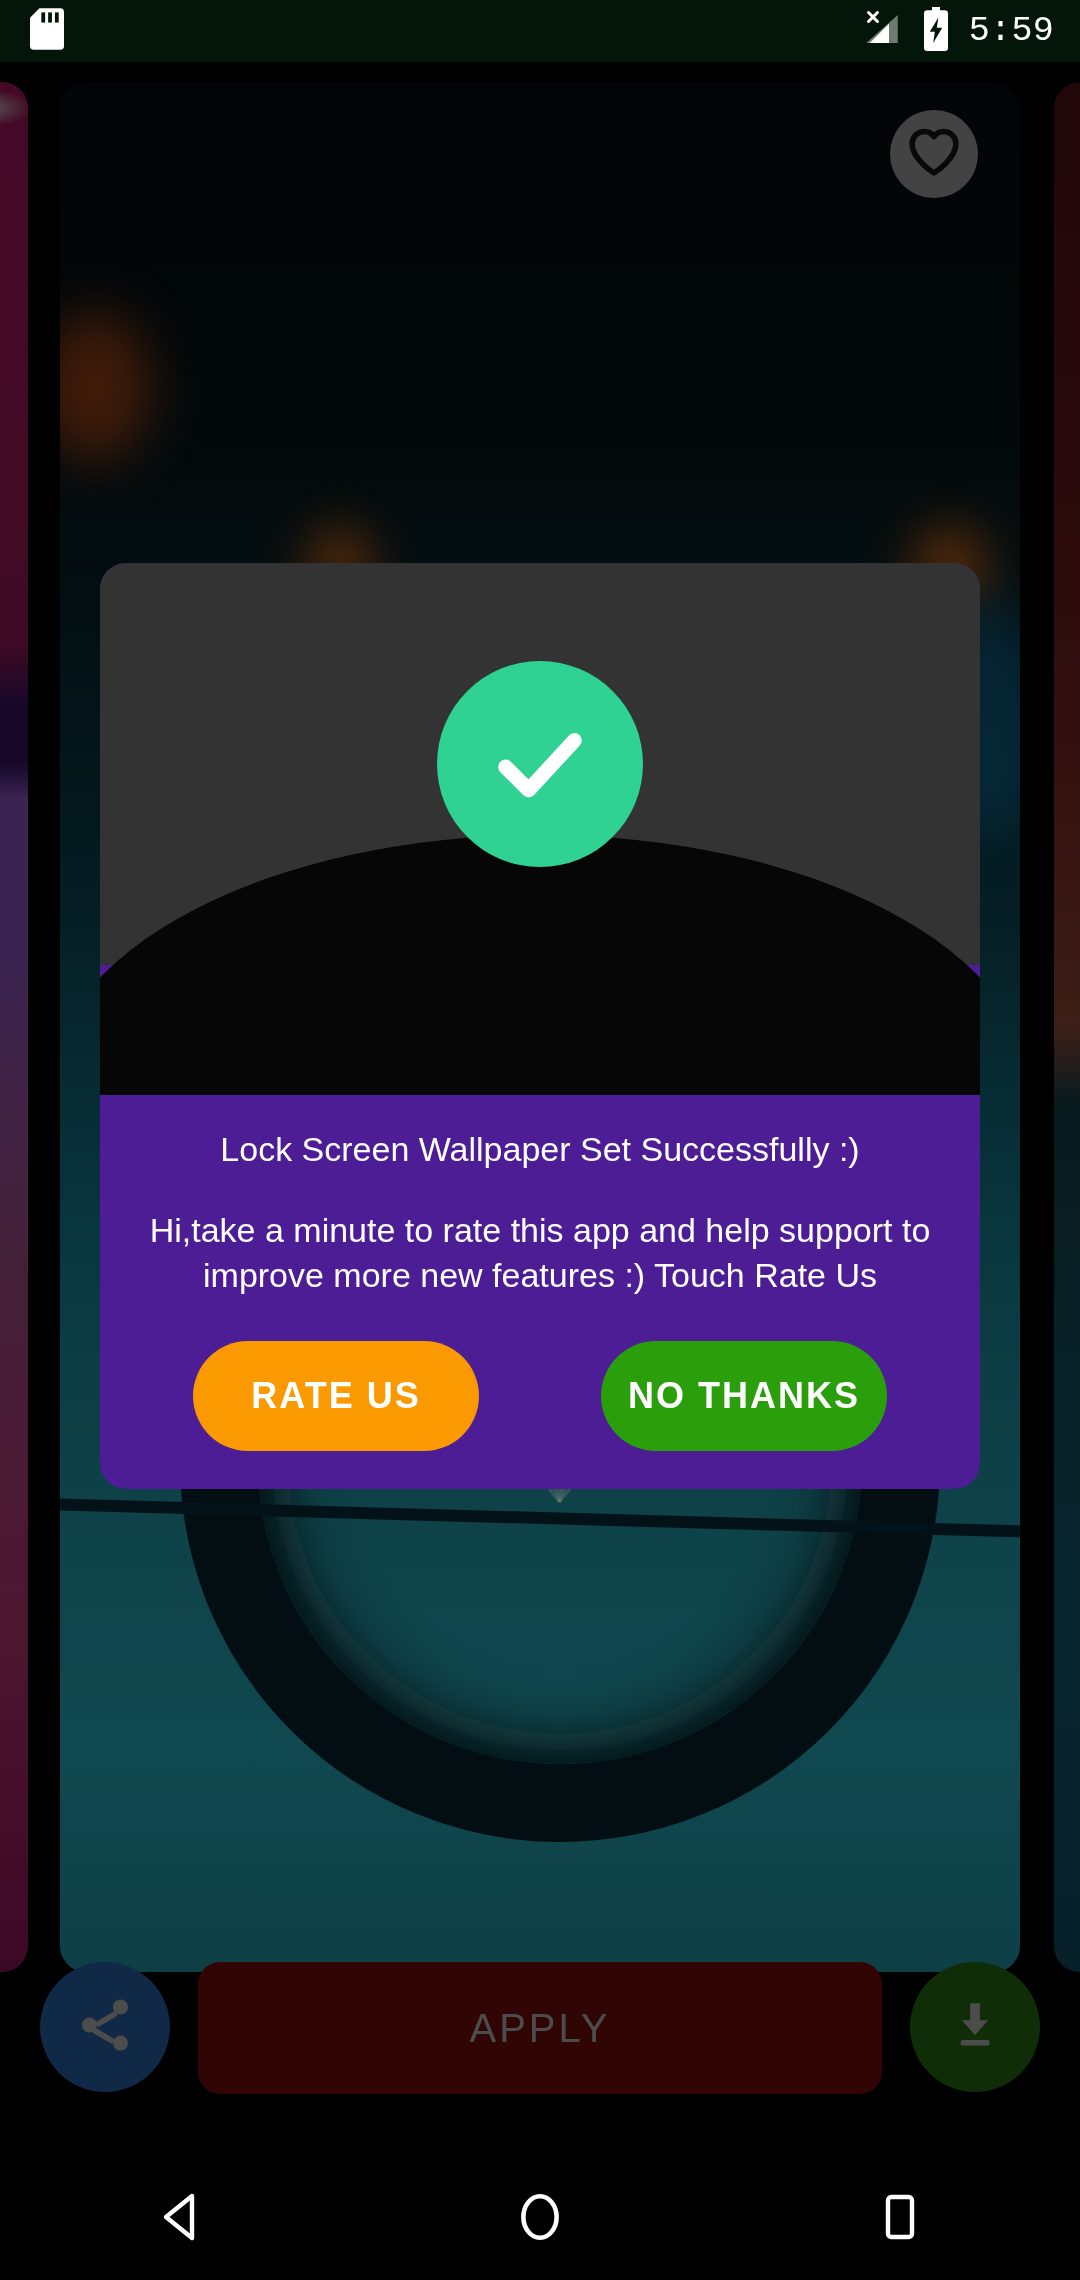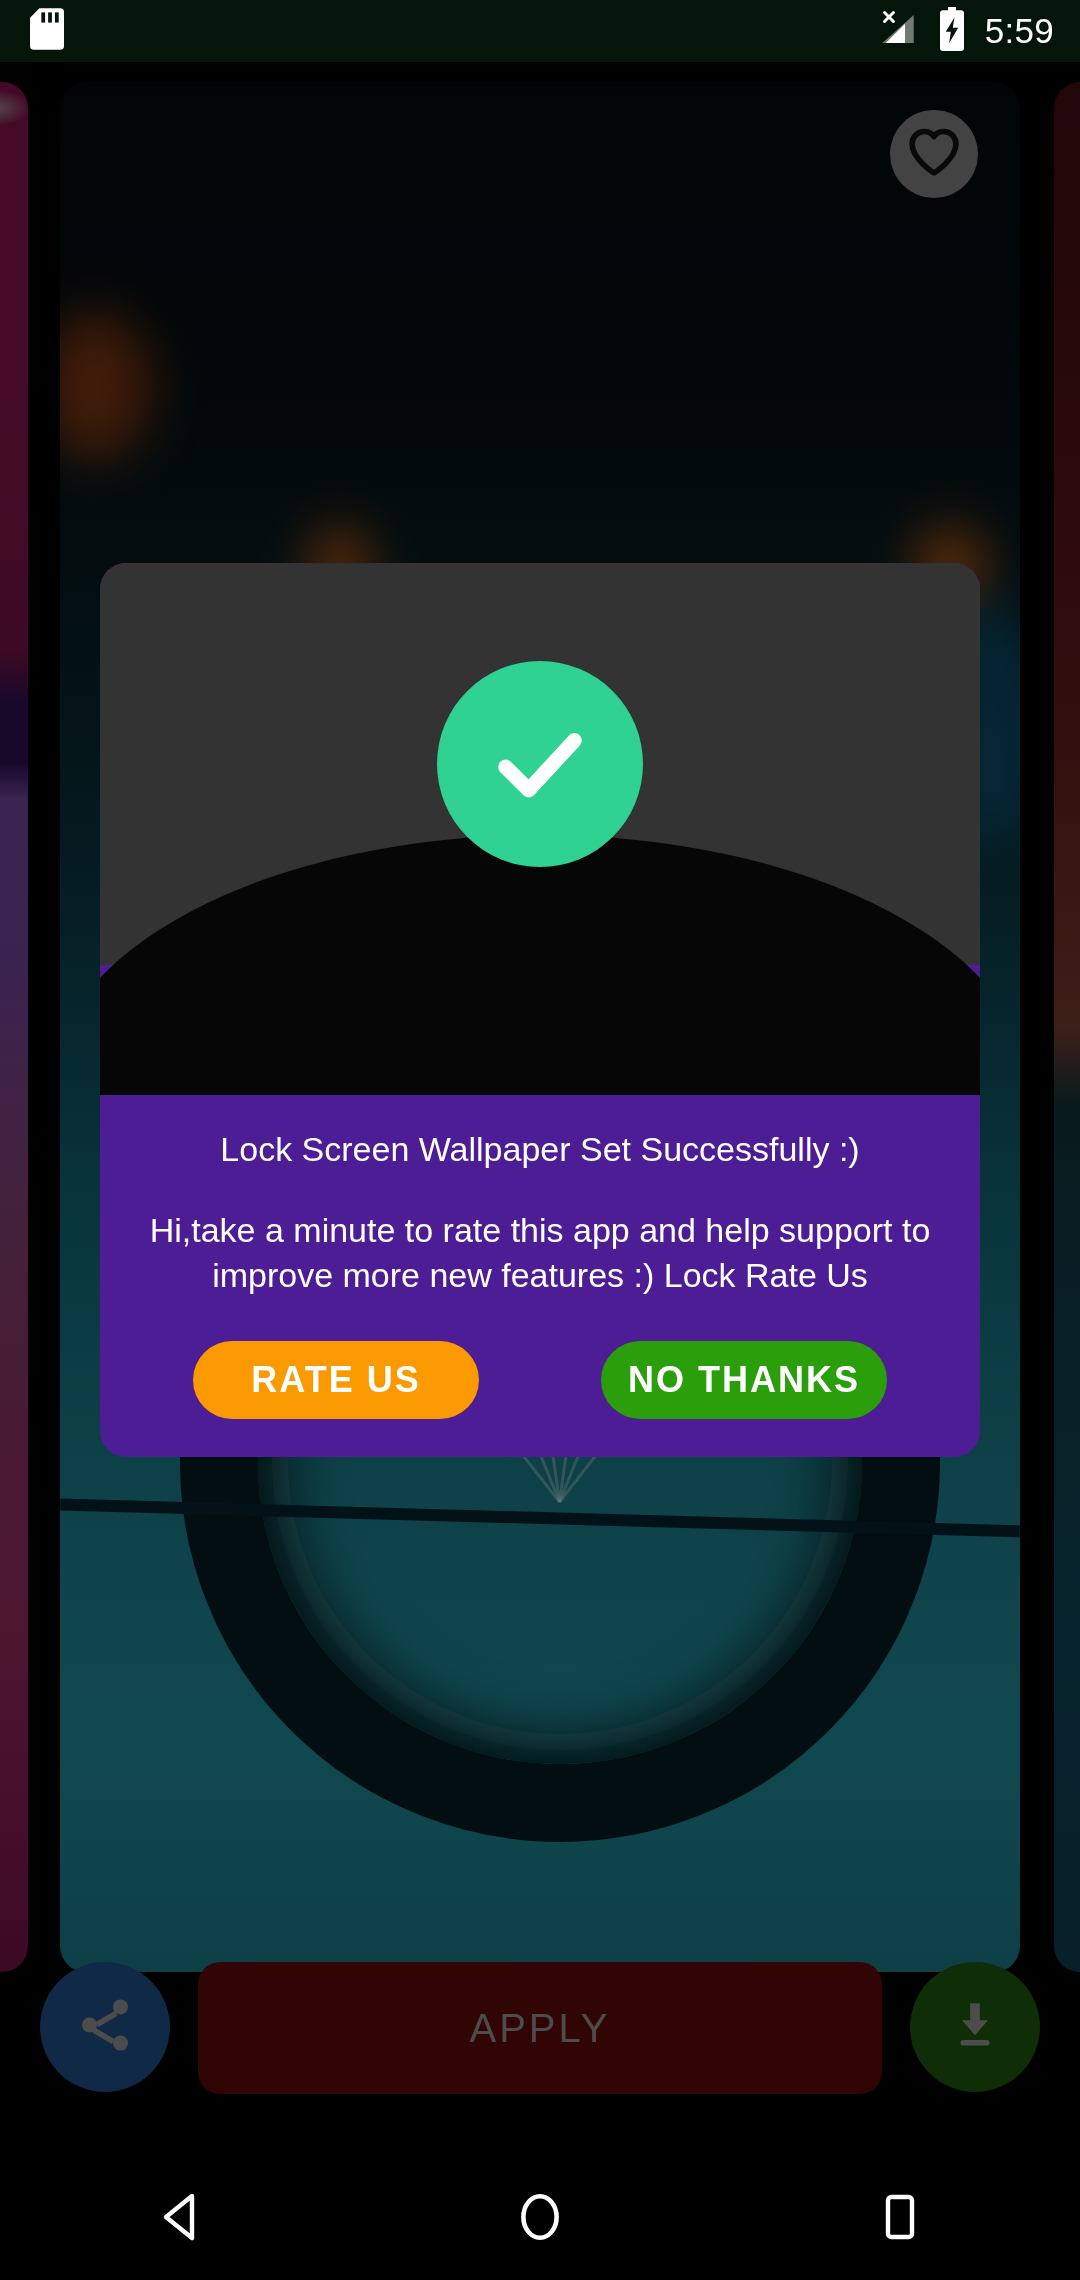--- a/index.html
+++ b/index.html
@@ -11,21 +11,21 @@
   }
   #screen { position:relative; width:1080px; height:2280px; background:#000; }
 
   
   .statusbar{
     position:absolute; left:0; top:0; width:1080px; height:62px;
     background:#04160a;
     display:flex; align-items:center; z-index:60;
   }
   .sb-left{ display:flex; align-items:center; padding-left:30px; gap:14px;}
-  .sb-right{ margin-left:auto; display:flex; align-items:center; gap:18px; padding-right:26px;}
+  .sb-right{ margin-left:auto; display:flex; align-items:center; gap:18px; padding-right:26px;font-family:Liberation Mono, monospace;}
   .sb-time{ color:#fff; font-size:35px; letter-spacing:.3px; }
 
   
   .carousel{ position:absolute; left:0; top:62px; width:1080px; height:1900px; }
 
   .card{ position:absolute; top:20px; border-radius:26px; overflow:hidden; }
 
   
   .card-left{
     left:-42px; width:70px; height:1890px;
@@ -145,21 +145,21 @@
   }
   .dialog-sub{
     margin-top:38px; text-align:center;
     color:#ffffff; font-size:34px; line-height:1.30;
     padding:0 40px;
   }
   .dialog-actions{
     margin-top:44px; display:flex; justify-content:center; gap:122px;
   }
   .btn{
-    height:78px; min-width:286px; border-radius:55px; border:none;
+    height:110px; min-width:286px; border-radius:55px; border:none;
     display:flex; align-items:center; justify-content:center;
     color:#fff; font-size:36px; font-weight:bold; letter-spacing:2px;
     font-family:"Liberation Sans", sans-serif; cursor:pointer;text-align:center;
   }
   .btn-rate{ background:#fb9a00; }
   .btn-no{ background:#2a9e0b; }
 
   
   .navbar{
     position:absolute; left:0; bottom:0; width:1080px; height:122px;
@@ -238,21 +238,21 @@
     <div class="dialog-header">
       <div class="check-circle">
         <svg width="118" height="118" viewBox="0 0 24 24" fill="none" stroke="#ffffff" stroke-width="3" stroke-linecap="round" stroke-linejoin="round">
           <path d="M5 12.6L9.7 17.3 19 7.2"></path>
         </svg>
       </div>
     </div>
 
     <div class="dialog-title">Success</div>
     <div class="dialog-msg">Lock Screen Wallpaper Set Successfully :)</div>
-    <div class="dialog-sub">Hi,take a minute to rate this app and help support to improve more new features :) Lock Rate Us</div>
+    <div class="dialog-sub">Hi,take a minute to rate this app and help support to improve more new features :) Touch Rate Us</div>
 
     <div class="dialog-actions">
       <button class="btn btn-rate">RATE US</button>
       <button class="btn btn-no">NO THANKS</button>
     </div>
   </div>
 
   <div class="statusbar">
     <div class="sb-left">
       <span>

